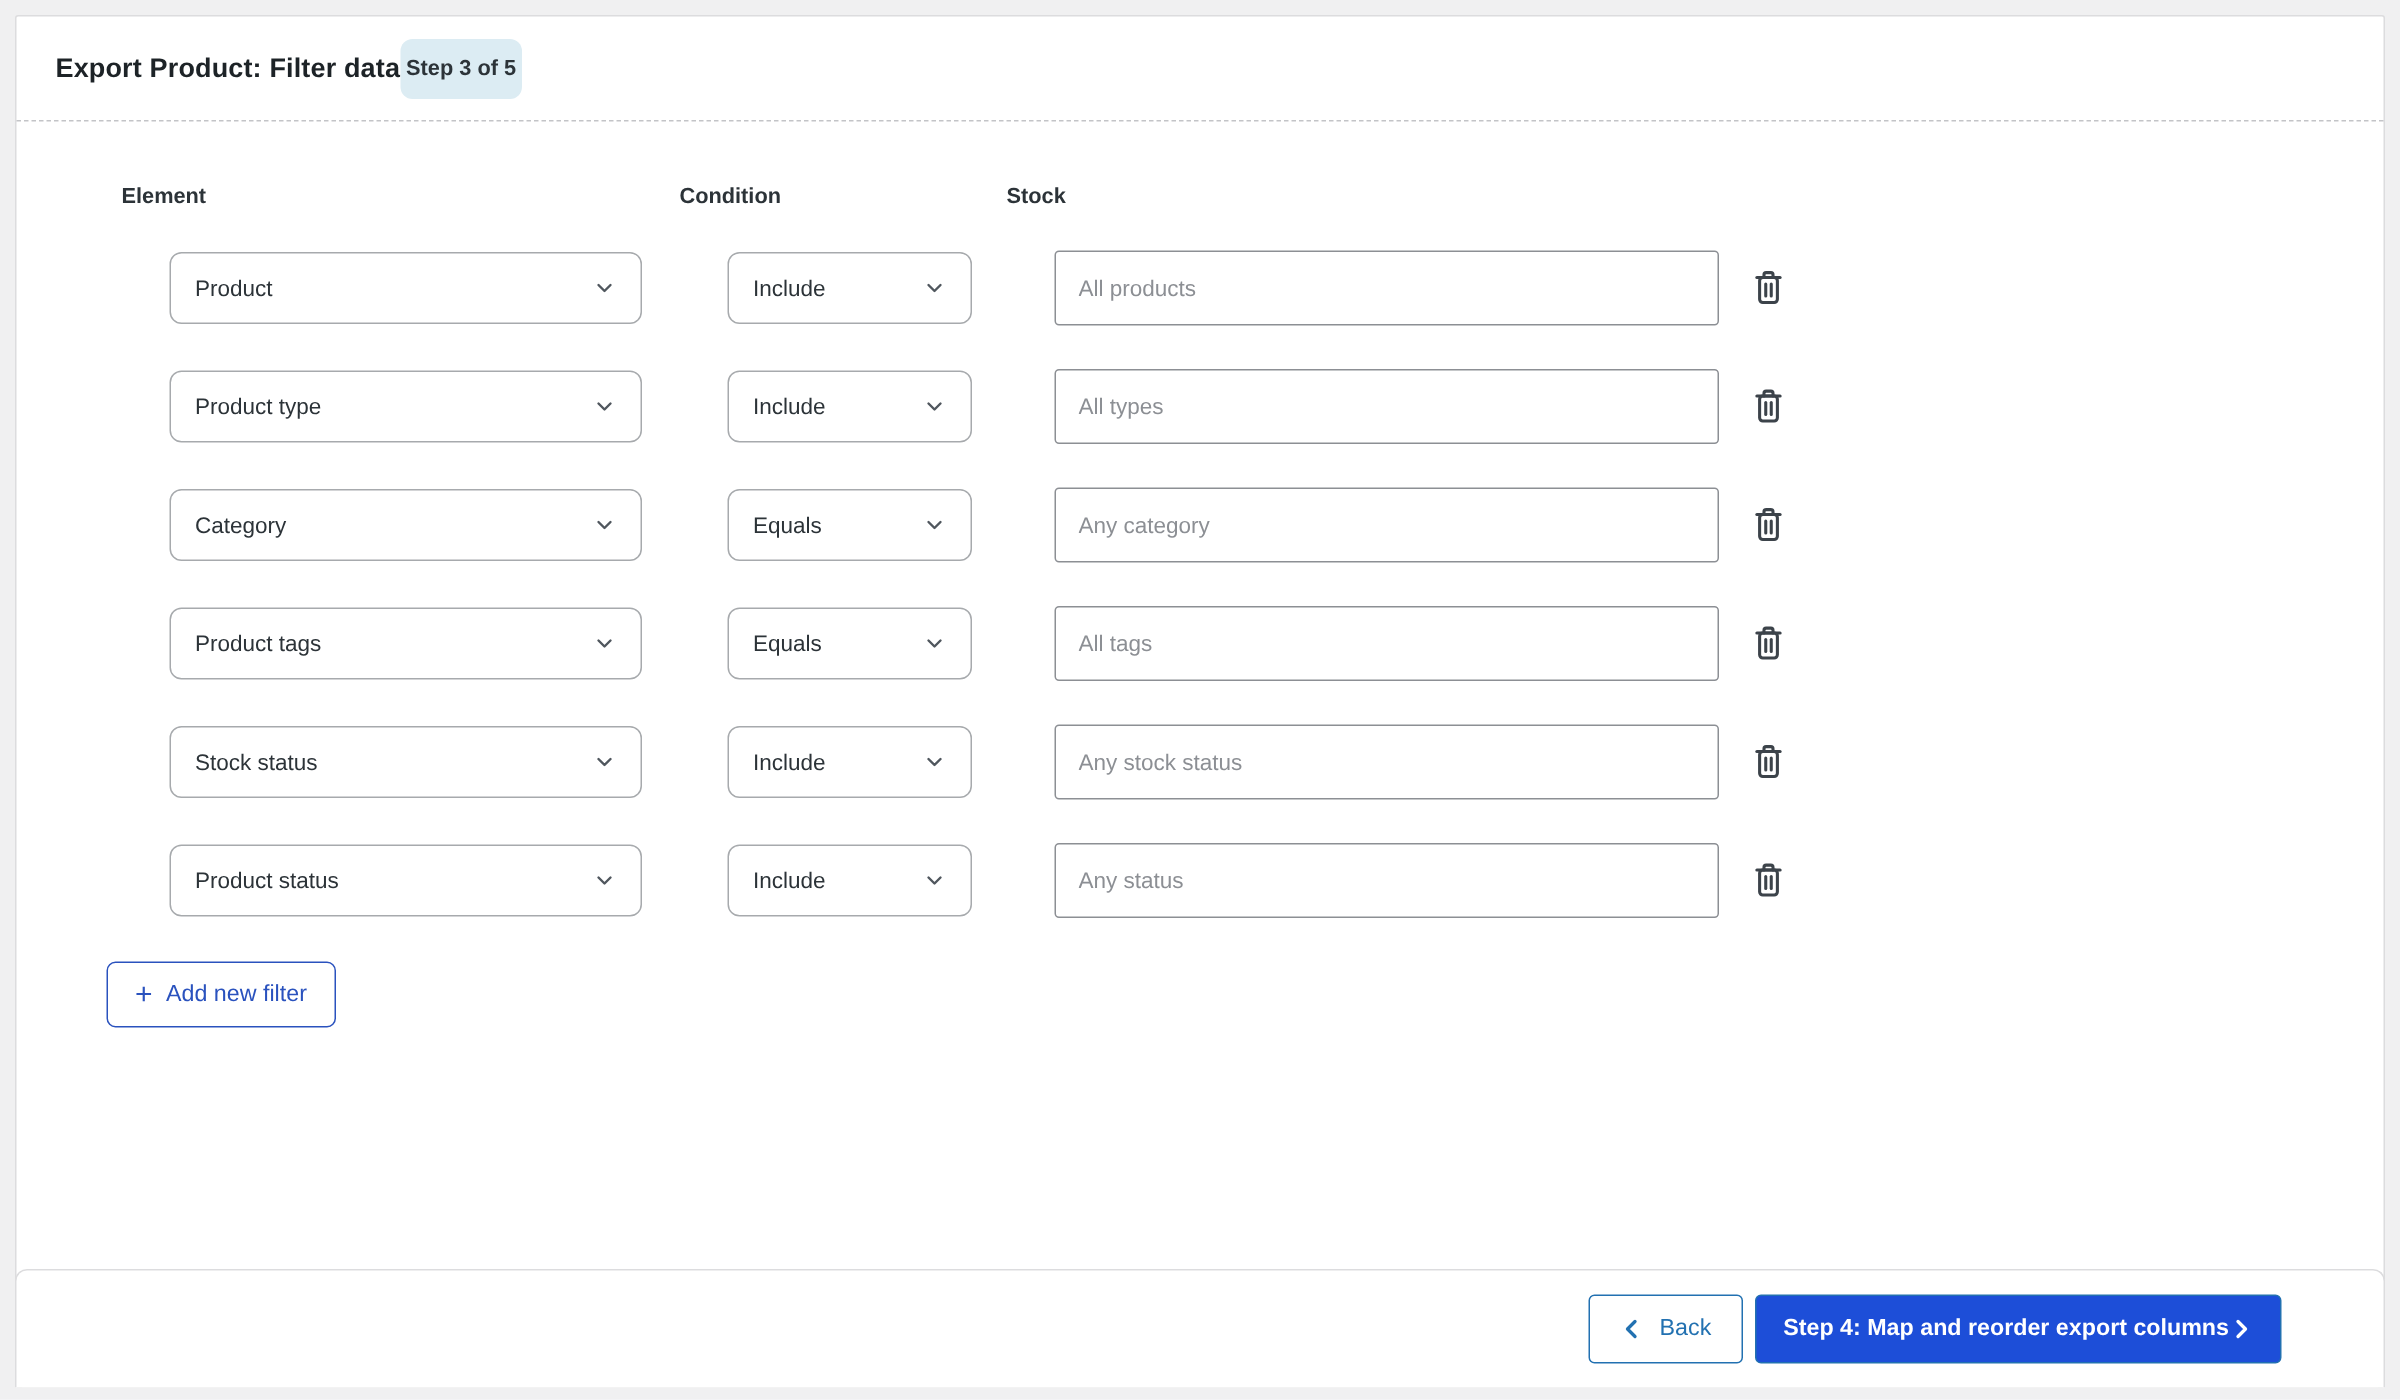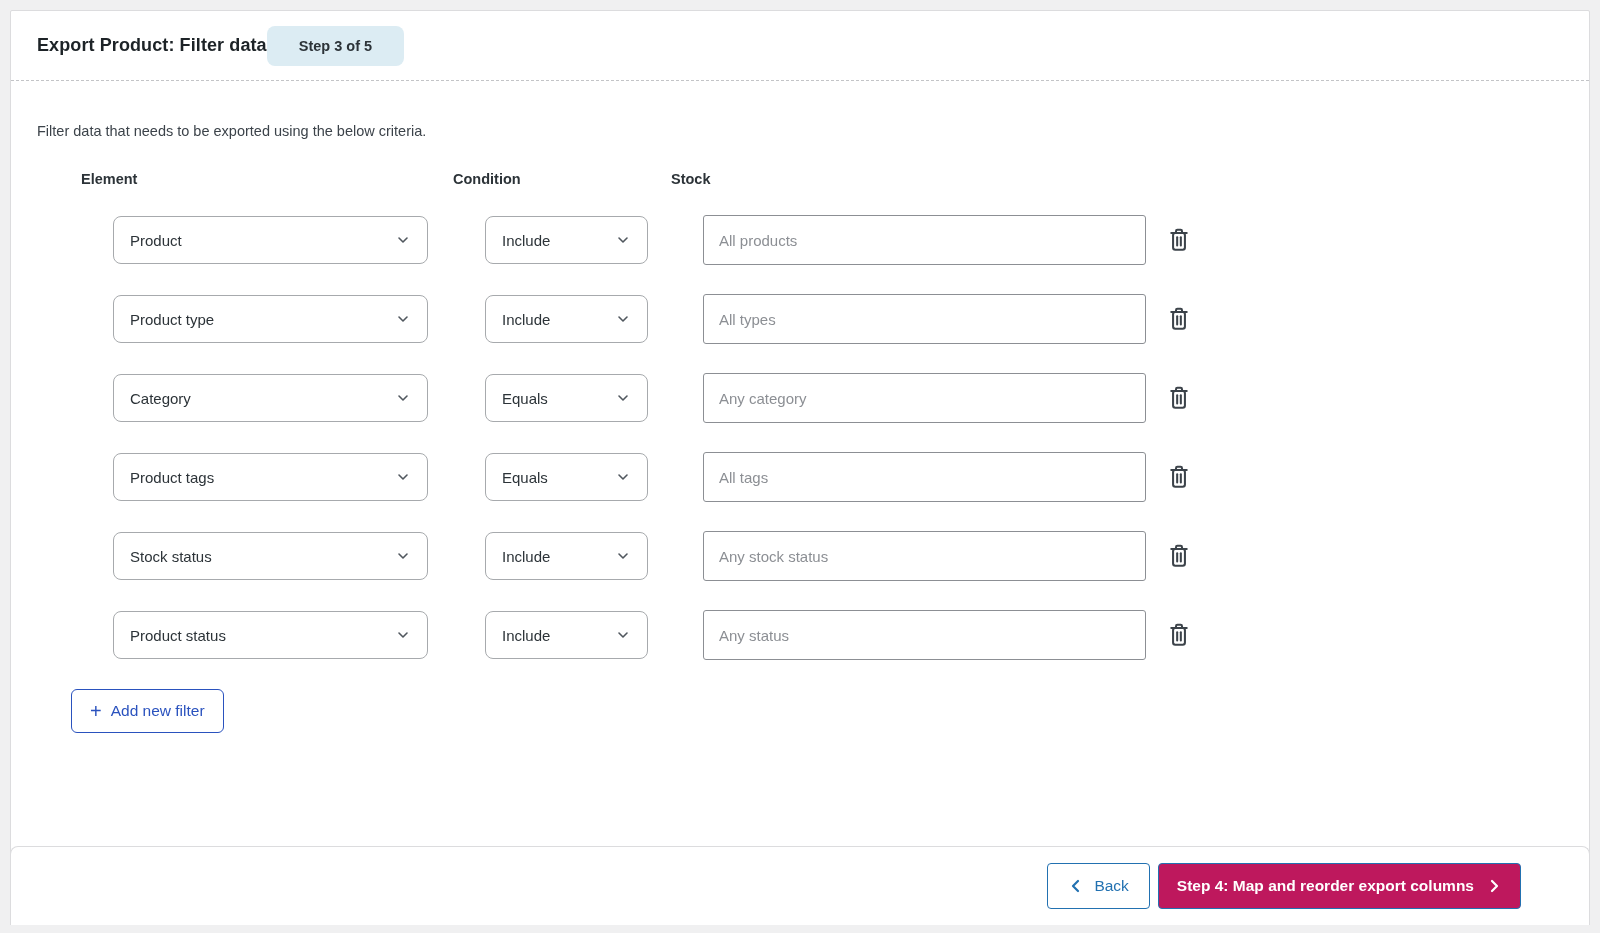--- a/index.html
+++ b/index.html
@@ -32,21 +32,21 @@
     font-size: 18px;
     font-weight: bold;
     color: #1d2327;
     letter-spacing: 0.1px;
   }
   .step-badge {
     background: #dcecf3;
     color: #2c3338;
     font-size: 14.5px;
     font-weight: bold;
-    padding: 12px 32px;
+    padding: 12px 4px;
     border-radius: 8px;
   }
   
   .card-body {
     flex: 1;
     padding: 42px 26px 0 26px;
     overflow: hidden;
   }
   .intro-text {
     font-size: 14.5px;
@@ -149,22 +149,21 @@
     color: #2271b1;
     font-size: 15.5px;
     font-family: "Liberation Sans", sans-serif;
     padding: 12px 20px;
     height: 46px;
     cursor: pointer;
   }
   .next-btn {
     display: inline-flex;
     align-items: center;
-    gap: 12px;
-    background: #be185d;
+    background: #1d4ed8;
     border: 1px solid #2271b1;
     border-radius: 4px;
     color: #ffffff;
     font-size: 15.5px;
     font-weight: bold;
     font-family: "Liberation Sans", sans-serif;
     padding: 12px 18px;
     height: 46px;
     cursor: pointer;
   }
@@ -173,21 +172,20 @@
 <body>
 
 <div class="card">
 
   <div class="card-header">
     <div class="page-title">Export Product: Filter data</div>
     <div class="step-badge">Step 3 of 5</div>
   </div>
 
   <div class="card-body">
-    <div class="intro-text">Filter data that needs to be exported using the below criteria.</div>
 
     <div class="filter-table">
       <div class="col-headers">
         <div class="col-header col-element">Element</div>
         <div class="col-header col-condition">Condition</div>
         <div class="col-header col-value">Stock</div>
       </div>
       <div id="filter-rows">
   <div class="filter-row">
     <div class="select-box col-element">

